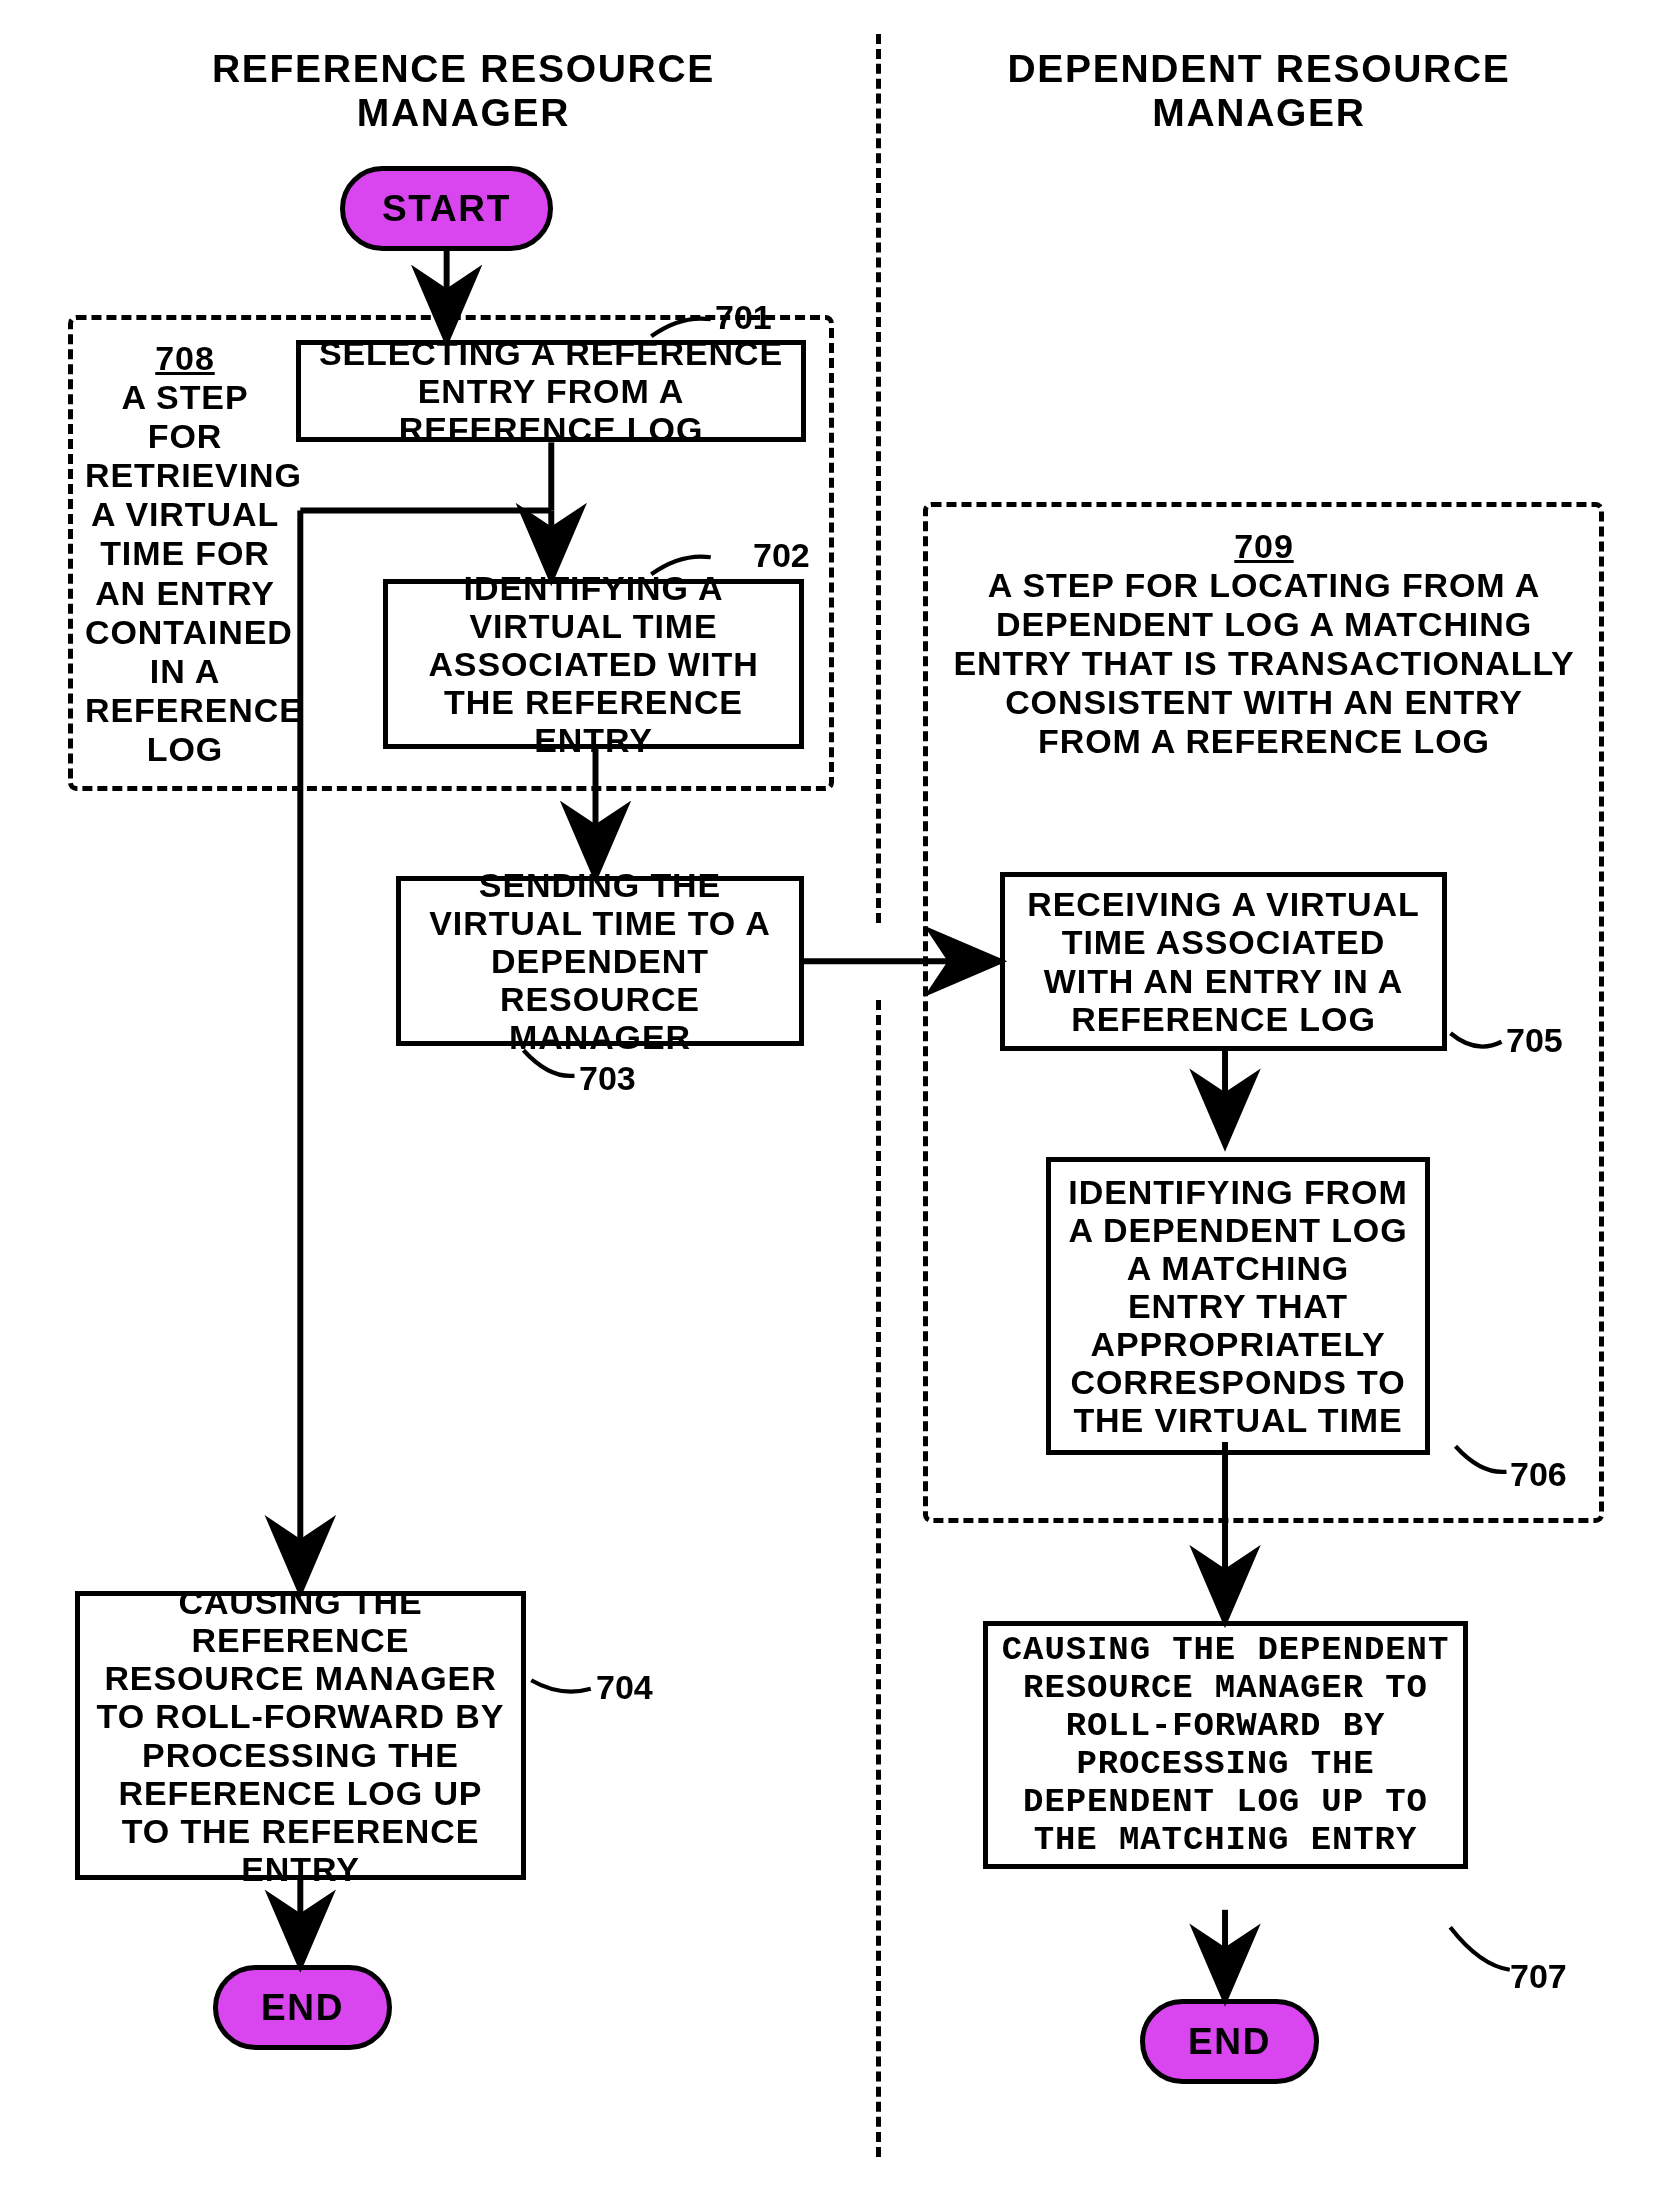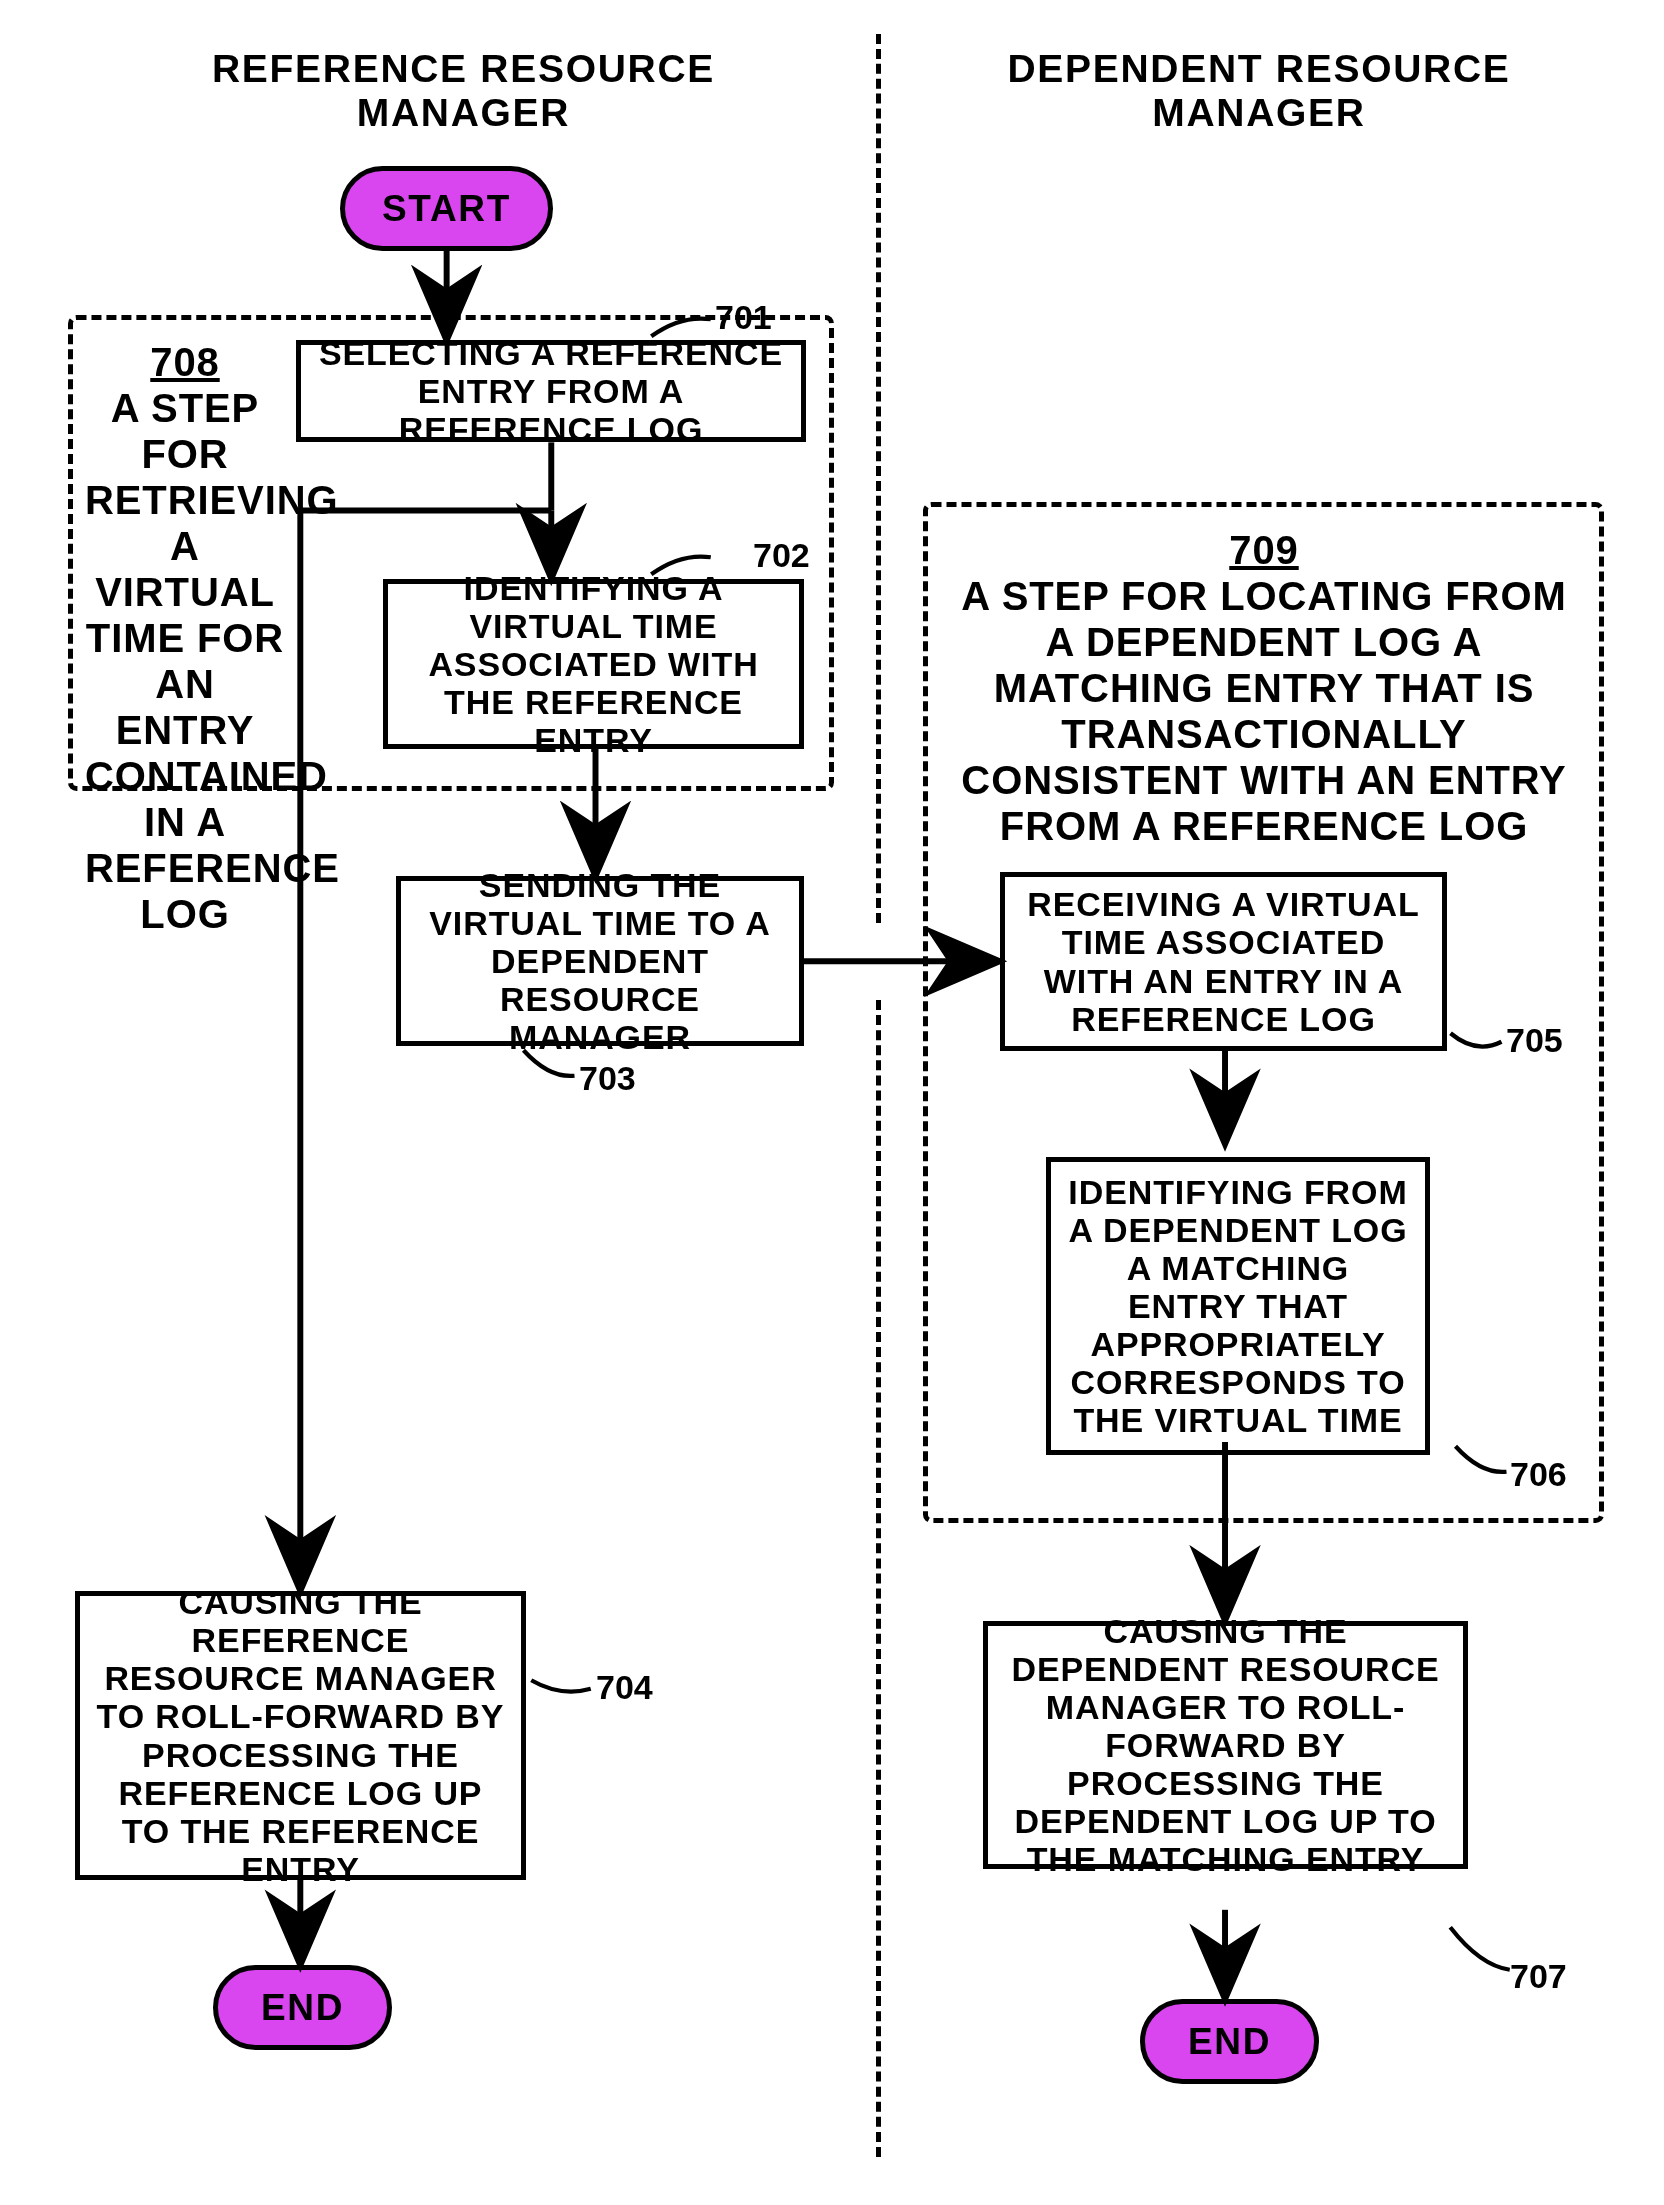--- a/index.html
+++ b/index.html
@@ -54,21 +54,21 @@
     font-size: 37px;
     display: flex;
     align-items: center;
     justify-content: center;
     letter-spacing: 1.7px;
     font-stretch: condensed;
   }
   .label {
     position: absolute;
     font-weight: 700;
-    font-size: 40px;
+    font-size: 34px;
     text-align: center;
     line-height: 1.15;
     letter-spacing: 0.9px;
     font-stretch: condensed;
   }
   .refnum-u {
     text-decoration: underline;
     display: inline-block;
   }
   .refnum {
@@ -115,21 +115,21 @@
   <div class="dashed-box" style="left:923px; top:502px; width:681px; height:1021px;"></div>
   <div class="label" style="left:949px; top:527px; width:630px;">
     <span class="refnum-u">709</span><br>
     <span>A STEP FOR LOCATING FROM A DEPENDENT LOG A MATCHING ENTRY THAT IS TRANSACTIONALLY CONSISTENT WITH AN ENTRY FROM A REFERENCE LOG</span>
   </div>
 
   <div class="proc" style="left:1000px; top:872px; width:447px; height:179px;">RECEIVING A VIRTUAL TIME ASSOCIATED WITH AN ENTRY IN A REFERENCE LOG</div>
 
   <div class="proc" style="left:1046px; top:1144px; width:384px; height:298px;margin-top:13px;">IDENTIFYING FROM A DEPENDENT LOG A MATCHING ENTRY THAT APPROPRIATELY CORRESPONDS TO THE VIRTUAL TIME</div>
 
-  <div class="proc" style="left:983px; top:1621px; width:485px; height:248px;">CAUSING THE DEPENDENT RESOURCE MANAGER TO ROLL-FORWARD BY PROCESSING THE DEPENDENT LOG UP TO THE MATCHING ENTRY</div>
+  <div class="proc" style="left:983px; top:1621px; width:485px; height:248px;font-family:Liberation Mono, monospace;">CAUSING THE DEPENDENT RESOURCE MANAGER TO ROLL-FORWARD BY PROCESSING THE DEPENDENT LOG UP TO THE MATCHING ENTRY</div>
 
   <div class="term" style="left:1140px; top:1999px; width:179px; height:85px;">END</div>
 
   <div class="refnum" style="left:715px; top:298px;">701</div>
   <svg class="conn" style="left:647px; top:315px; width:68px; height:25.5px;" viewBox="0 0 80 30" width="68" height="25.5">
     <path d="M75 5 Q 40 0 5 25" stroke="#000" stroke-width="5" fill="none"></path>
   </svg>
 
   <div class="refnum" style="left:715px; top:536px;margin-left:38px;">702</div>
   <svg class="conn" style="left:647px; top:553px; width:68px; height:25.5px;" viewBox="0 0 80 30" width="68" height="25.5">

